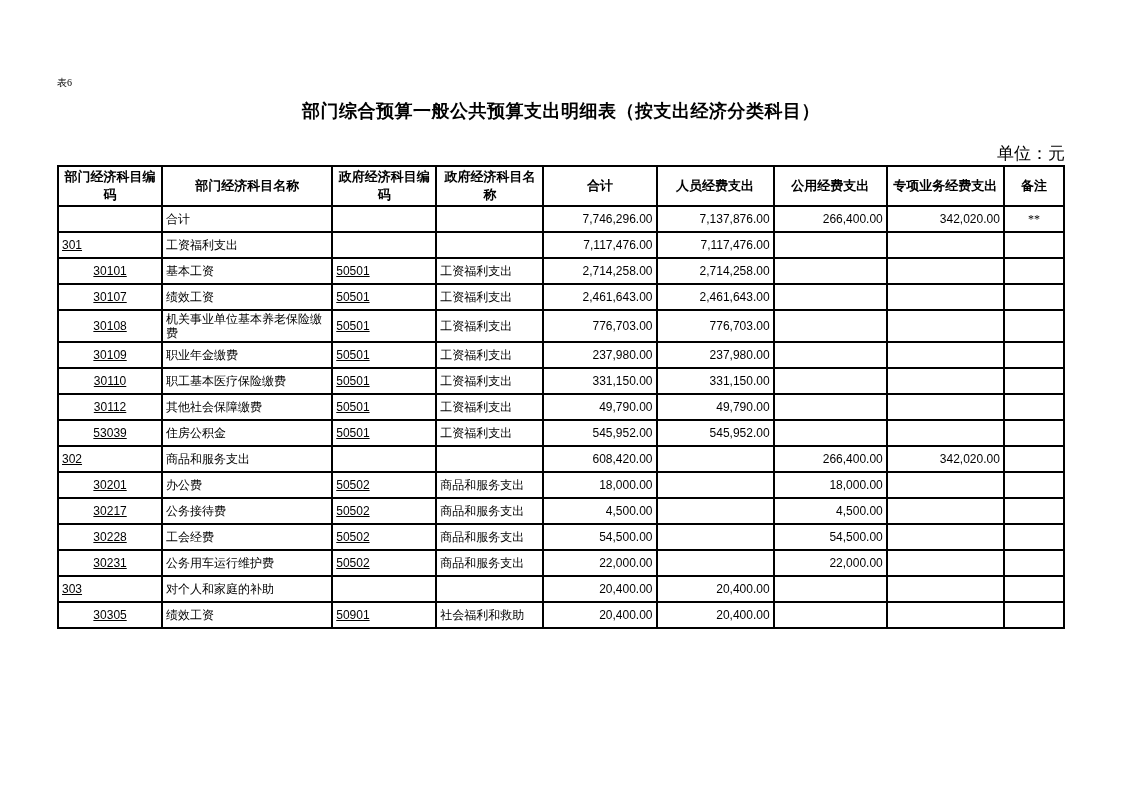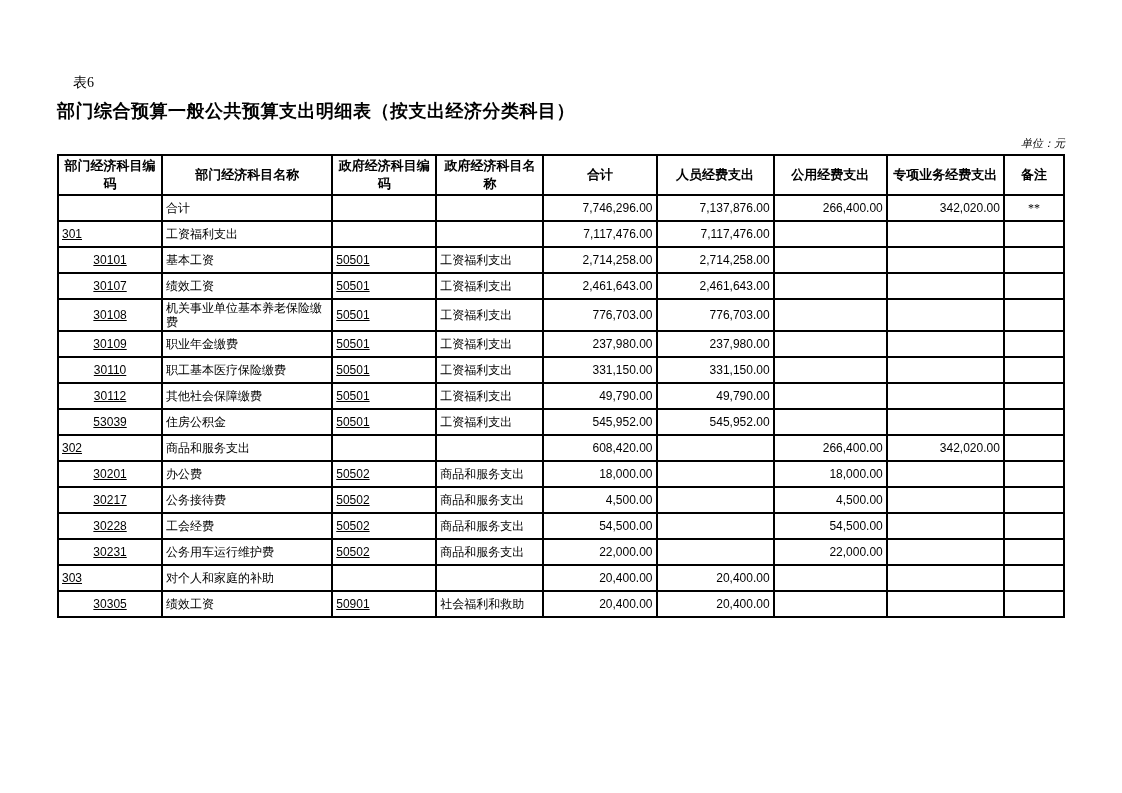--- a/index.html
+++ b/index.html
@@ -16,40 +16,38 @@
     background: #ffffff;
     overflow: hidden;
   }
   .sheet {
     position: absolute;
     left: 57px;
     top: 76px;
     width: 1008px;
   }
   .sheet-label {
-    font-size: 14px;
+    font-size: 10px;
     line-height: 14px;
     text-align: left;
-    margin-left: 16px;
   }
   .doc-title {
     margin-top: 9px;
-    text-align: left;
+    text-align: center;
     font-weight: bold;
     font-size: 18px;
     line-height: 24px;
     letter-spacing: 0.5px;
   }
   .unit-note {
-    margin-top: 13px;
+    margin-top: 24px;
     margin-bottom: 4px;
     text-align: right;
-    font-size: 11px;
+    font-size: 17px;
     line-height: 14px;
-    font-style: italic;
   }
   table.budget {
     border-collapse: collapse;
     table-layout: fixed;
     width: 100%;
   }
   table.budget th,
   table.budget td {
     border: 2px solid #000000;
     padding: 1px 3px;

